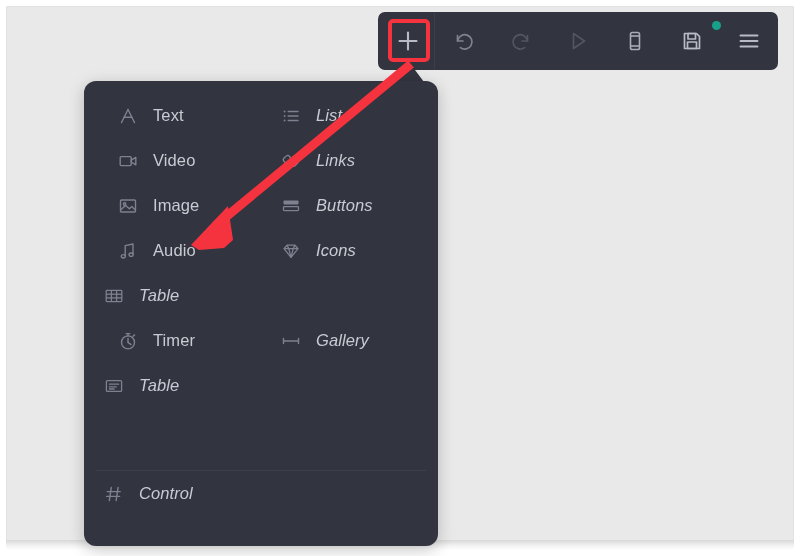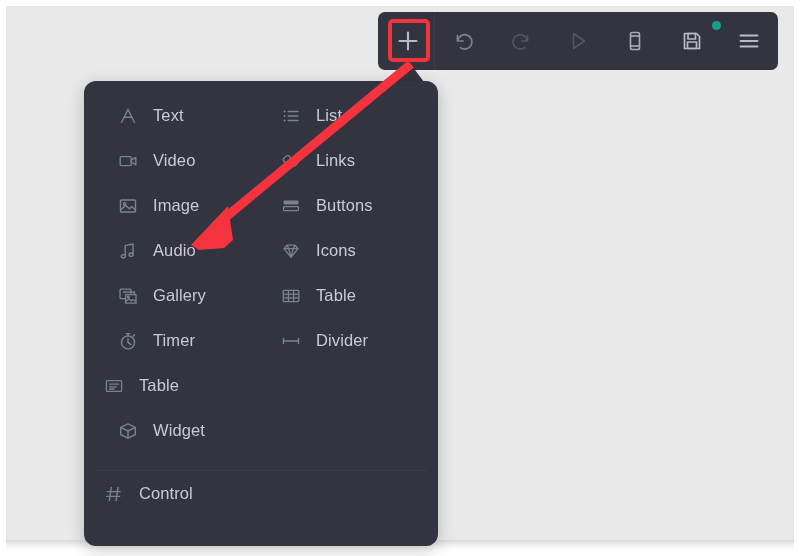--- a/index.html
+++ b/index.html
@@ -149,21 +149,21 @@
   .grid-row {
     display: flex;
     height: 45px;
   }
   .grid-cell {
     width: 177px;
     display: flex;
     align-items: center;
   }
   .grid-cell.c0 { padding-left: 31px; box-sizing: border-box; }
-  .grid-cell.c1 { padding-left: 17px; box-sizing: border-box; }
+  .grid-cell.c1 { padding-left: 17px; box-sizing: border-box; font-style: italic; }
 
   
   #menu-footer {
     position: absolute;
     left: 0;
     top: 390px;
     width: 354px;
   }
 
   
@@ -370,32 +370,20 @@
               <path d="M4 8.6 L7 5.2 H15 L18 8.6 L11 17.4 Z"></path>
               <path d="M4 8.6 H18"></path>
               <path d="M7 5.2 L8.8 8.6 L11 17.4 L13.2 8.6 L15 5.2"></path>
             </svg>
           </span>
           <span class="mi-label">Icons</span>
         </div>
       </div>
 
       <div class="grid-row">
-        <div class="grid-cell c0">
-          <span class="mi-icon">
-            <svg width="22" height="22" viewBox="0 0 22 22" fill="none" stroke="currentColor" stroke-width="1.3" stroke-linejoin="round">
-              <rect x="3" y="4.2" width="11" height="9.4" rx="1"></rect>
-              <path d="M6 7 H17.5 V16.5"></path>
-              <path d="M8.6 9.6 H19 V18.2 H8.6 Z" fill="#32343f"></path>
-              <circle cx="11.3" cy="12" r="0.95"></circle>
-              <path d="M8.6 16.6 L12 13.8 L14.4 15.8 L16.1 14.4 L19 16.8"></path>
-            </svg>
-          </span>
-          <span class="mi-label">Gallery</span>
-        </div>
         <div class="grid-cell c1">
           <span class="mi-icon">
             <svg width="22" height="22" viewBox="0 0 22 22" fill="none" stroke="currentColor" stroke-width="1.3">
               <rect x="3.2" y="5.4" width="15.6" height="11.2" rx="0.8"></rect>
               <line x1="3.2" y1="9.2" x2="18.8" y2="9.2"></line>
               <line x1="3.2" y1="12.9" x2="18.8" y2="12.9"></line>
               <line x1="8.4" y1="5.4" x2="8.4" y2="16.6"></line>
               <line x1="13.6" y1="5.4" x2="13.6" y2="16.6"></line>
             </svg>
           </span>
@@ -418,49 +406,39 @@
           <span class="mi-label">Timer</span>
         </div>
         <div class="grid-cell c1">
           <span class="mi-icon">
             <svg width="22" height="22" viewBox="0 0 22 22" fill="none" stroke="currentColor" stroke-width="1.4" stroke-linecap="round">
               <line x1="3.5" y1="11" x2="18.5" y2="11"></line>
               <line x1="3.5" y1="8.4" x2="3.5" y2="13.6"></line>
               <line x1="18.5" y1="8.4" x2="18.5" y2="13.6"></line>
             </svg>
           </span>
-          <span class="mi-label">Divider</span>
+          <span class="mi-label">Gallery</span>
         </div>
       </div>
 
       <div class="grid-row">
         <div class="grid-cell c1">
           <span class="mi-icon">
             <svg width="22" height="22" viewBox="0 0 22 22" fill="none" stroke="currentColor" stroke-width="1.3" stroke-linecap="round">
               <rect x="3.4" y="5.6" width="15.2" height="10.8" rx="1"></rect>
               <line x1="6.4" y1="9.2" x2="15.6" y2="9.2"></line>
               <line x1="6.4" y1="11.8" x2="13.4" y2="11.8"></line>
               <line x1="6.4" y1="14" x2="11.2" y2="14"></line>
             </svg>
           </span>
           <span class="mi-label">Table</span>
         </div>
       </div>
 
       <div class="grid-row">
-        <div class="grid-cell c0">
-          <span class="mi-icon">
-            <svg width="22" height="22" viewBox="0 0 22 22" fill="none" stroke="currentColor" stroke-width="1.4" stroke-linejoin="round">
-              <path d="M11 3.8 L18.3 7.4 V14.6 L11 18.2 L3.7 14.6 V7.4 Z"></path>
-              <path d="M3.7 7.4 L11 11 L18.3 7.4"></path>
-              <path d="M11 11 V18.2"></path>
-            </svg>
-          </span>
-          <span class="mi-label">Widget</span>
-        </div>
       </div>
     </div>
 
     <div class="panel-divider" style="top:389px;"></div>
 
     <div id="menu-footer">
       <div class="grid-row">
         <div class="grid-cell c1">
           <span class="mi-icon">
             <svg width="22" height="22" viewBox="0 0 22 22" fill="none" stroke="currentColor" stroke-width="1.4" stroke-linecap="round">

